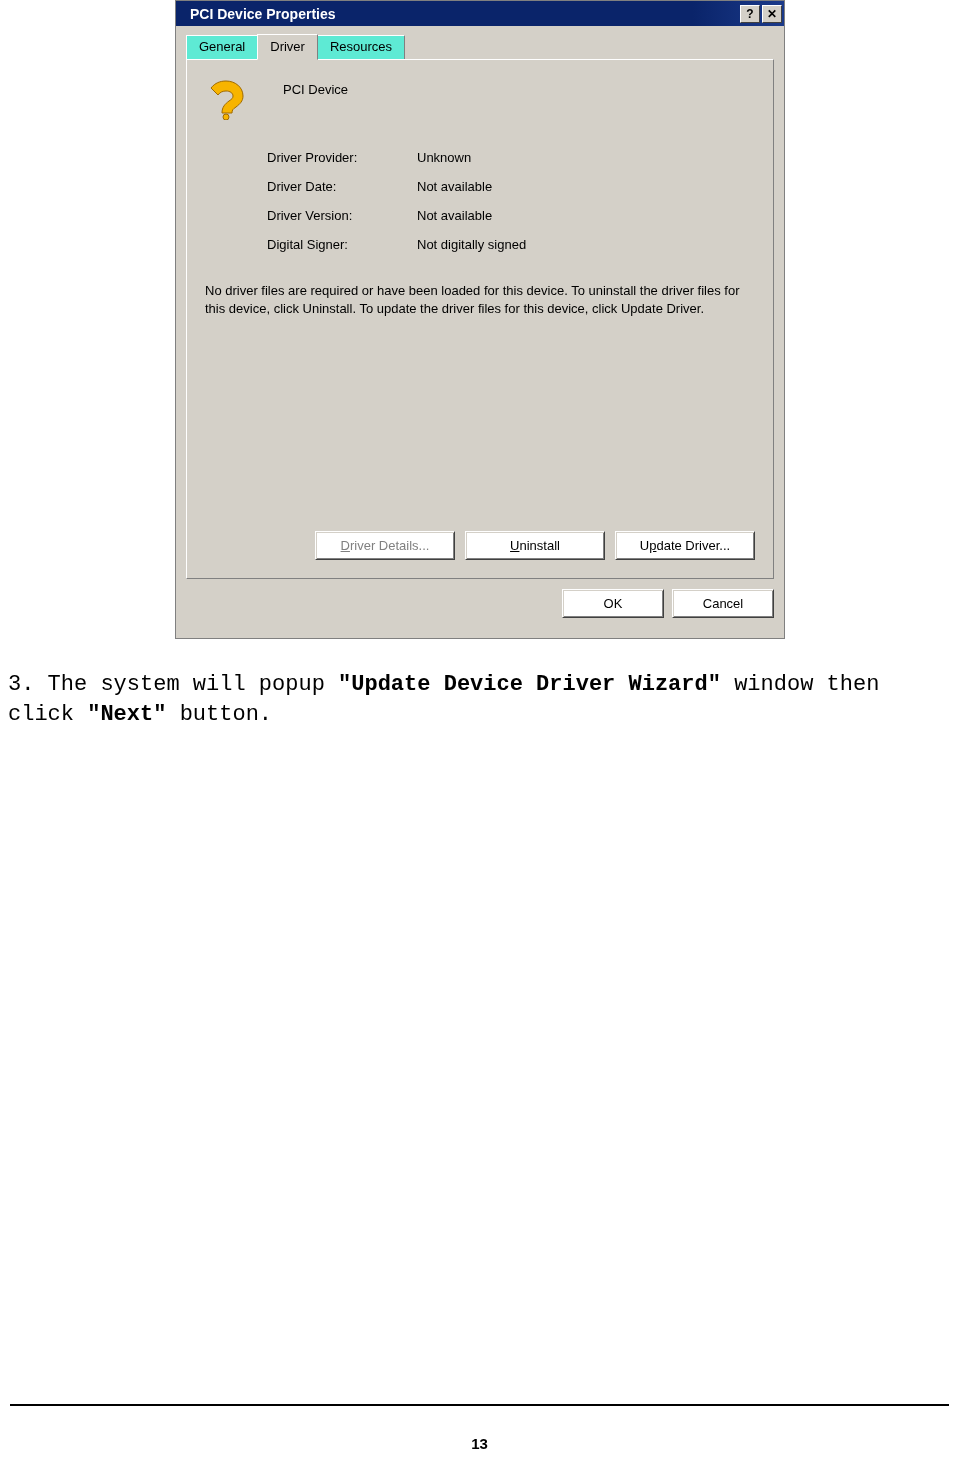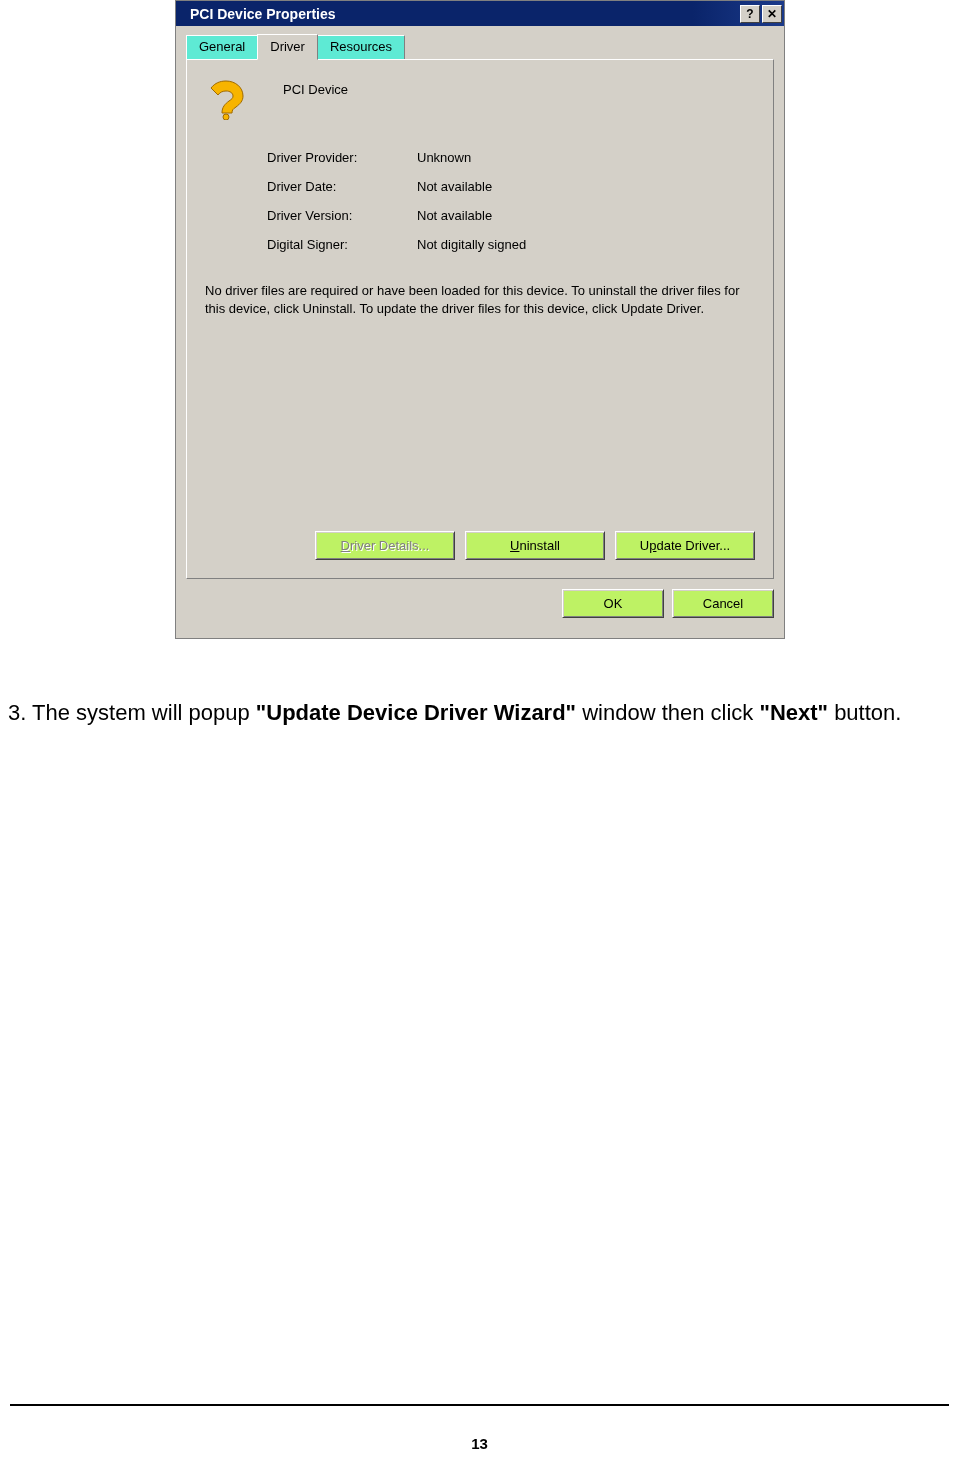--- a/index.html
+++ b/index.html
@@ -113,21 +113,21 @@
   .btn-row-tab {
     position: absolute;
     bottom: 18px;
     right: 18px;
     display: flex;
     gap: 10px;
   }
   .win-btn {
     min-width: 140px;
     height: 29px;
-    background: #bef264;
+    background: #ffffff;
     border: 1px solid #ffffff;
     border-right-color: #404040;
     border-bottom-color: #404040;
     box-shadow: inset 1px 1px 0 #d4d0c8, inset -1px -1px 0 #808080;
     font-size: 13px;
     font-family: Tahoma, Arial, sans-serif;
     color: #000000;
     display:flex;align-items:center;justify-content:center;
   }
   .win-btn.disabled { color: #808080; text-shadow: 1px 1px 0 #ffffff; }
@@ -137,24 +137,23 @@
     gap: 8px;
     padding: 4px 10px 20px 10px;
   }
   .dlg-footer .win-btn { min-width: 102px; }
   .instruction {
     position: absolute;
     left: 8px;
     top: 670px;
     width: 945px;
     font-size: 22px;
-    font-family: Liberation Sans, sans-serif;
+    font-family: Liberation Mono, monospace;
     color: #000000;
     line-height: 1.35;
-    margin-top: 28px;
   }
   .instruction b { font-weight: bold; }
   .page-hr {
     position: absolute;
     left: 10px;
     right: 10px;
     bottom: 48px;
     border: none;
     border-top: 2px solid #000000;
   }

